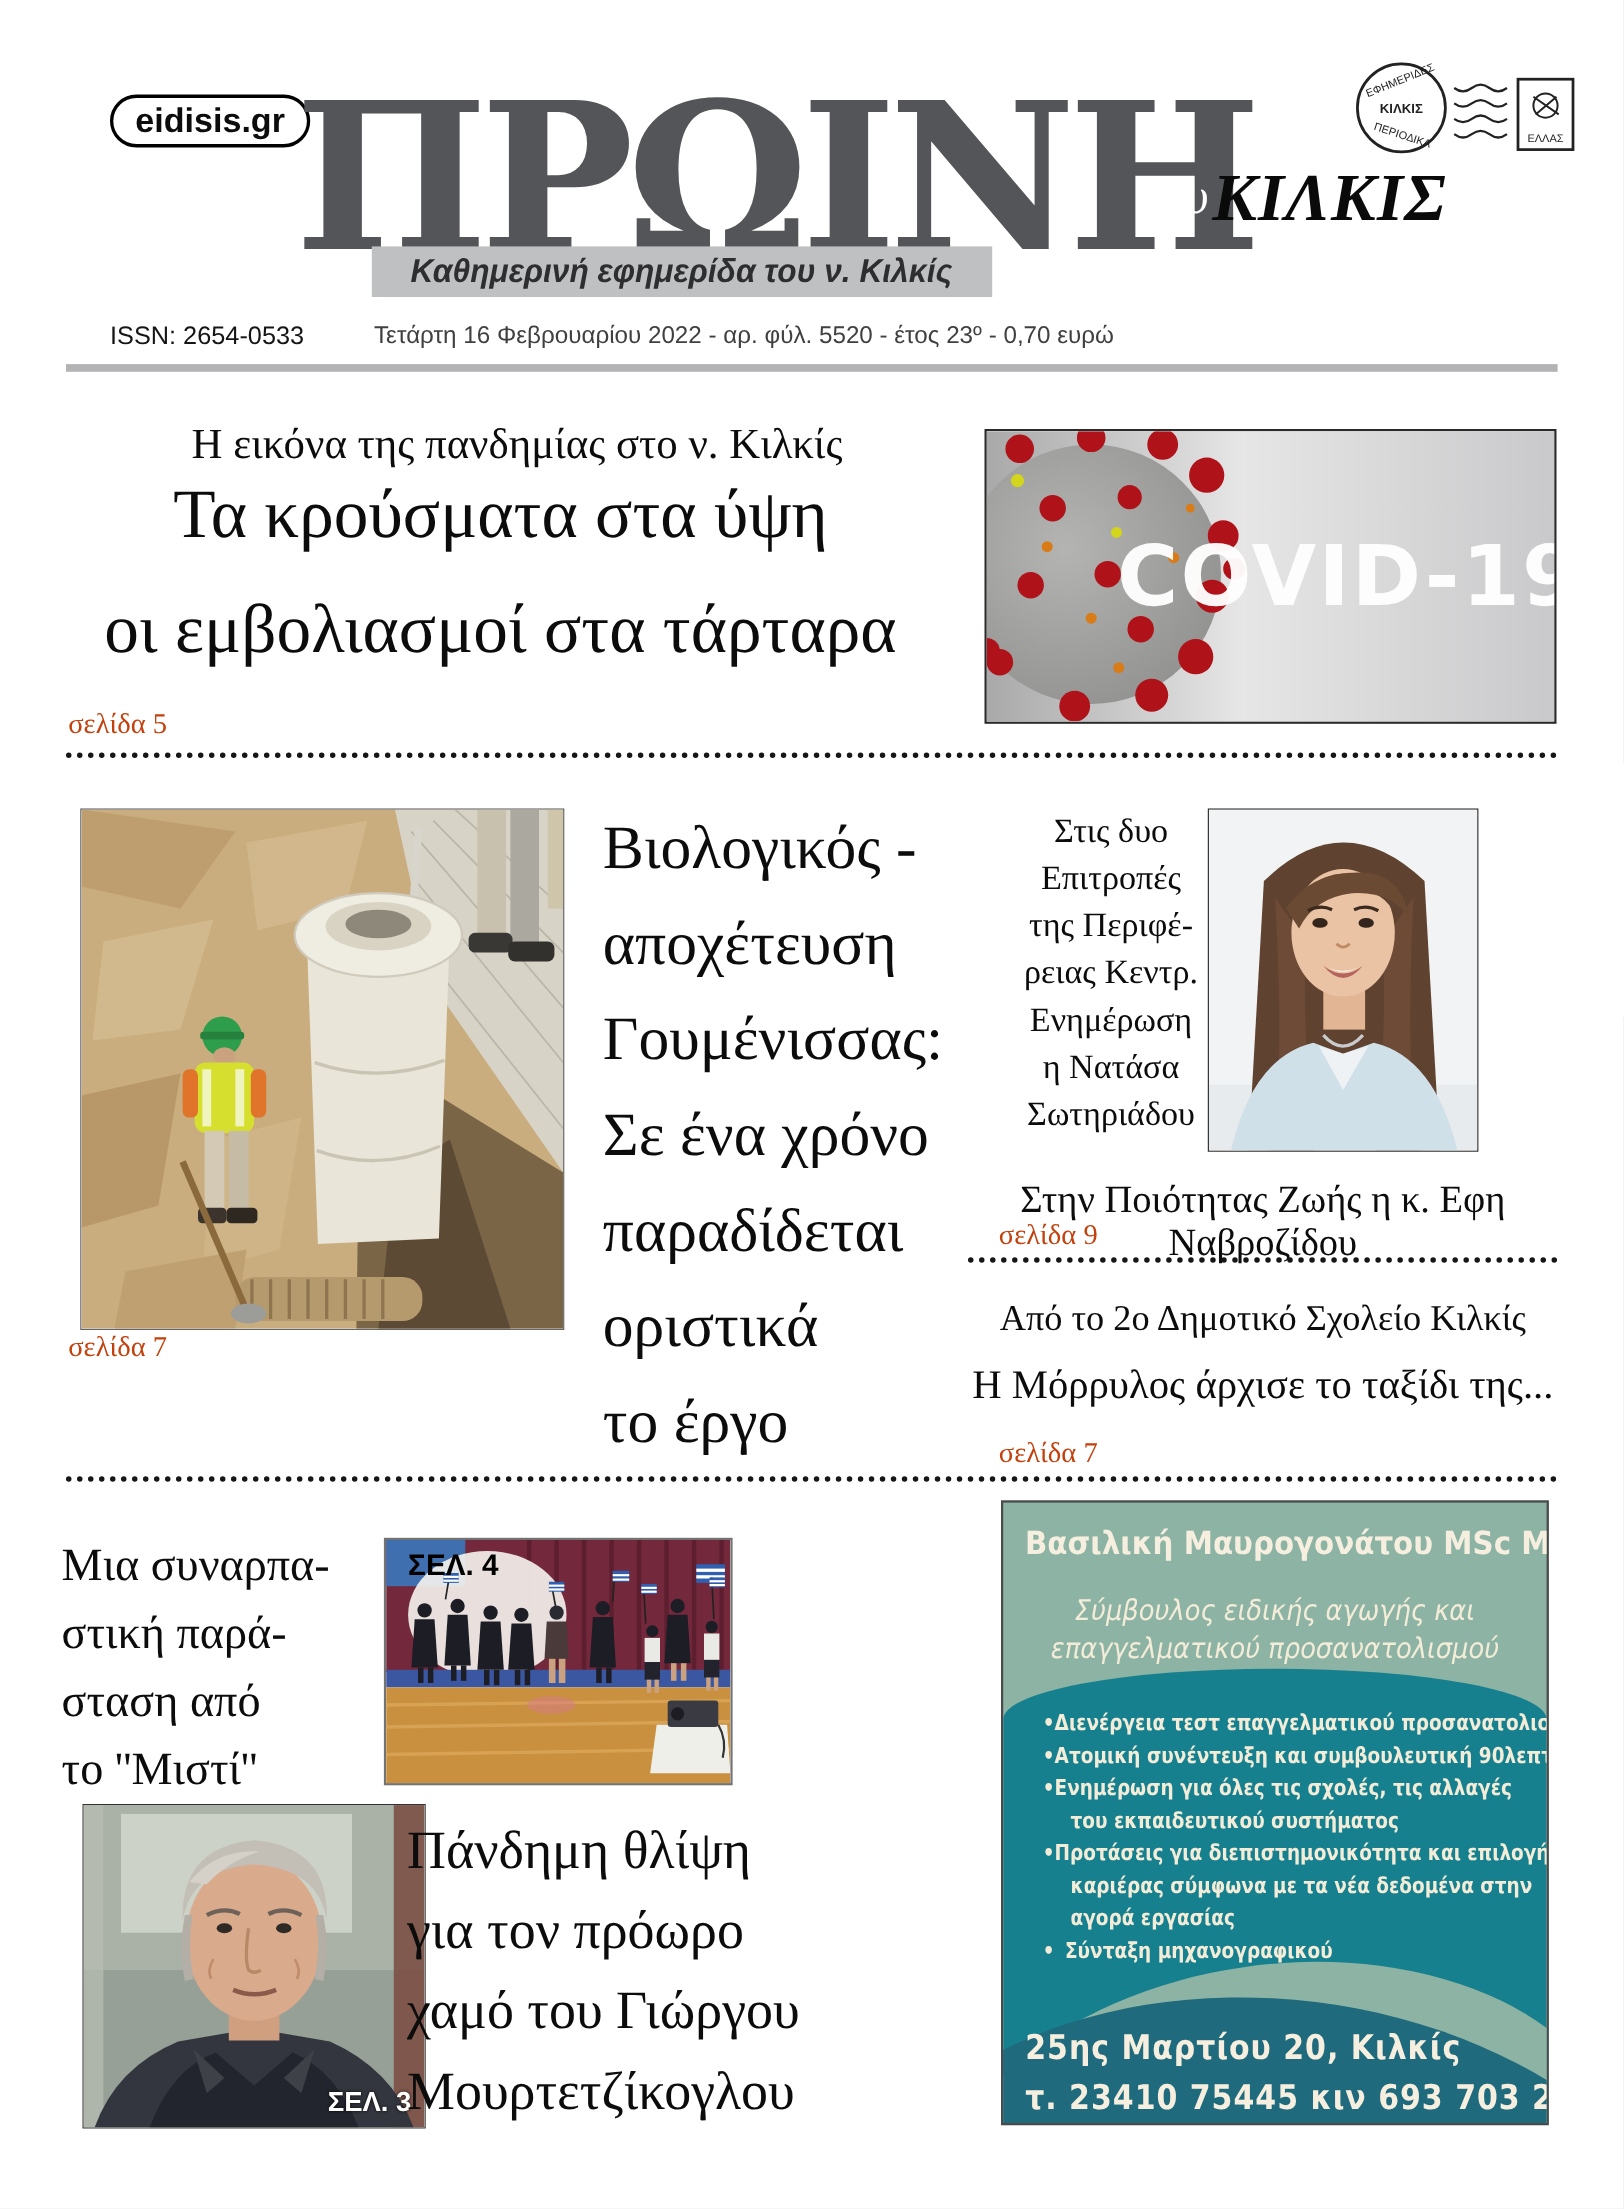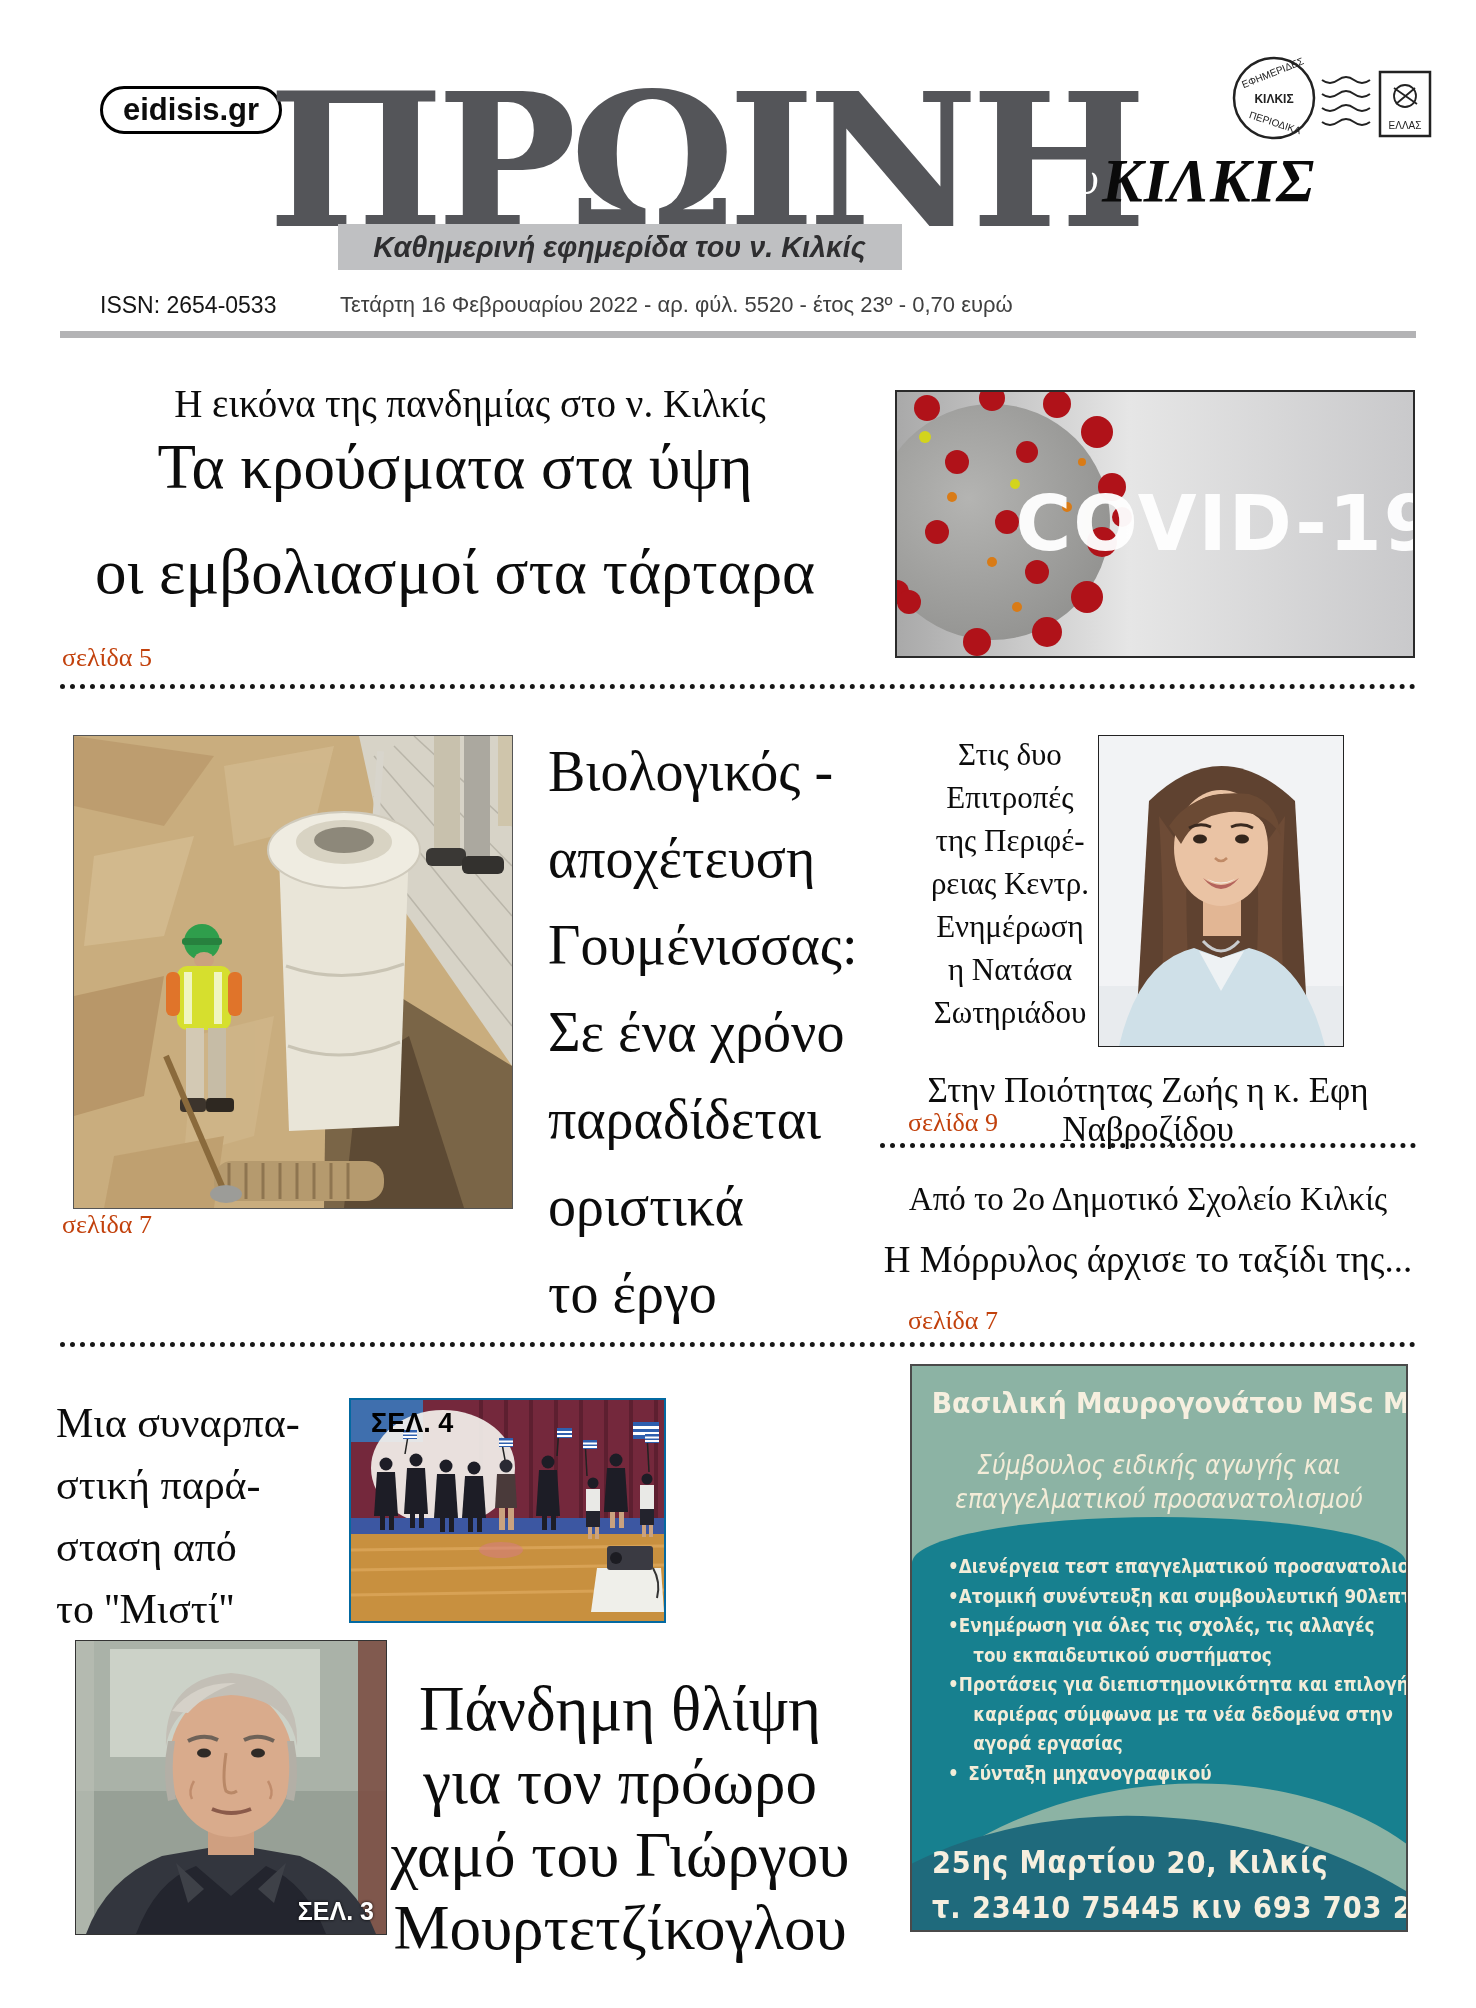--- a/index.html
+++ b/index.html
@@ -39,27 +39,27 @@
   .construction{left:73px;top:735px;width:440px;height:474px;border:1px solid #555;}
   .sewage-head{left:548px;top:728px;width:332px;font-size:56px;line-height:87px;}
   .committee-head{left:888px;top:733px;width:244px;text-align:center;font-size:31px;line-height:43px;}
   .portrait{left:1098px;top:735px;width:246px;height:312px;border:1px solid #222;}
   .committee-sub{left:880px;top:1072px;width:536px;text-align:center;font-size:35px;line-height:1.1;}
   .morrylos-kicker{left:880px;top:1183px;width:536px;text-align:center;font-size:33px;line-height:1;}
   .morrylos-head{left:880px;top:1240px;width:536px;text-align:center;font-size:37px;line-height:1.1;}
 
   
   .misti-text{left:56px;top:1392px;width:290px;text-align:left;font-size:42px;line-height:62px;}
-  .stage{left:349px;top:1398px;width:317px;height:225px;border:2px solid #0369a1;}
+  .stage{left:349px;top:1398px;width:317px;height:225px;border:2px solid #737373;}
   .stage-label{left:20px;top:8px;font-family:"Liberation Sans","DejaVu Sans",sans-serif;
       font-weight:bold;font-size:27px;color:#000;}
   .manphoto{left:75px;top:1640px;width:312px;height:295px;border:1px solid #333;}
   .man-label{right:12px;bottom:8px;font-family:"Liberation Sans","DejaVu Sans",sans-serif;
       font-weight:bold;font-size:25px;color:#fff;text-shadow:0 0 3px #000;}
-  .obit-head{left:370px;top:1645px;width:500px;text-align:center;font-size:63px;line-height:73px;margin-top:28px;}
+  .obit-head{left:370px;top:1645px;width:500px;font-size:49px;line-height:73px;}
 
   
   .ad{left:910px;top:1364px;width:498px;height:568px;border:2px solid #4a4a4a;box-sizing:border-box;
       background:#8cb3a4;overflow:hidden;font-family:"DejaVu Sans",sans-serif;}
   .ad .teal{position:absolute;left:0;right:0;top:151px;bottom:0;background:#17808f;
       border-radius:50% 50% 0 0 / 46px 46px 0 0;z-index:1;}
   .ad .wave-light{position:absolute;left:-70px;top:420px;width:640px;height:430px;border-radius:50%;
       background:#8cb3a4;transform:rotate(-8deg);z-index:2;}
   .ad .wave-dark{position:absolute;left:-150px;top:452px;width:800px;height:560px;border-radius:50%;
       background:#1f6a7c;transform:rotate(7deg);z-index:3;}

